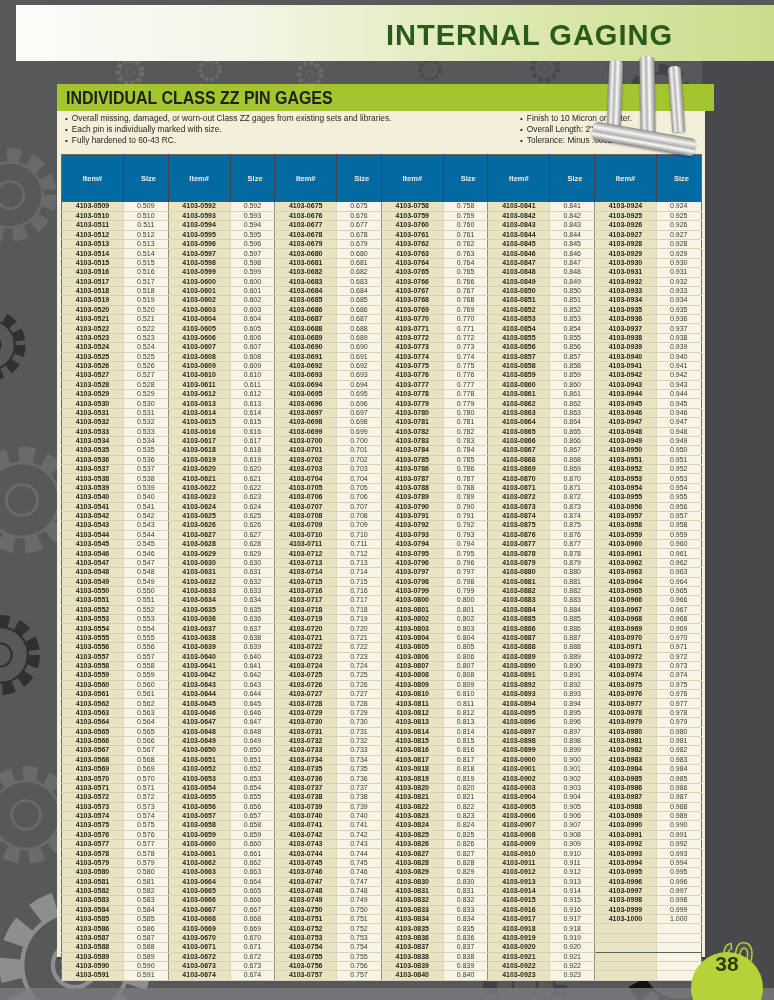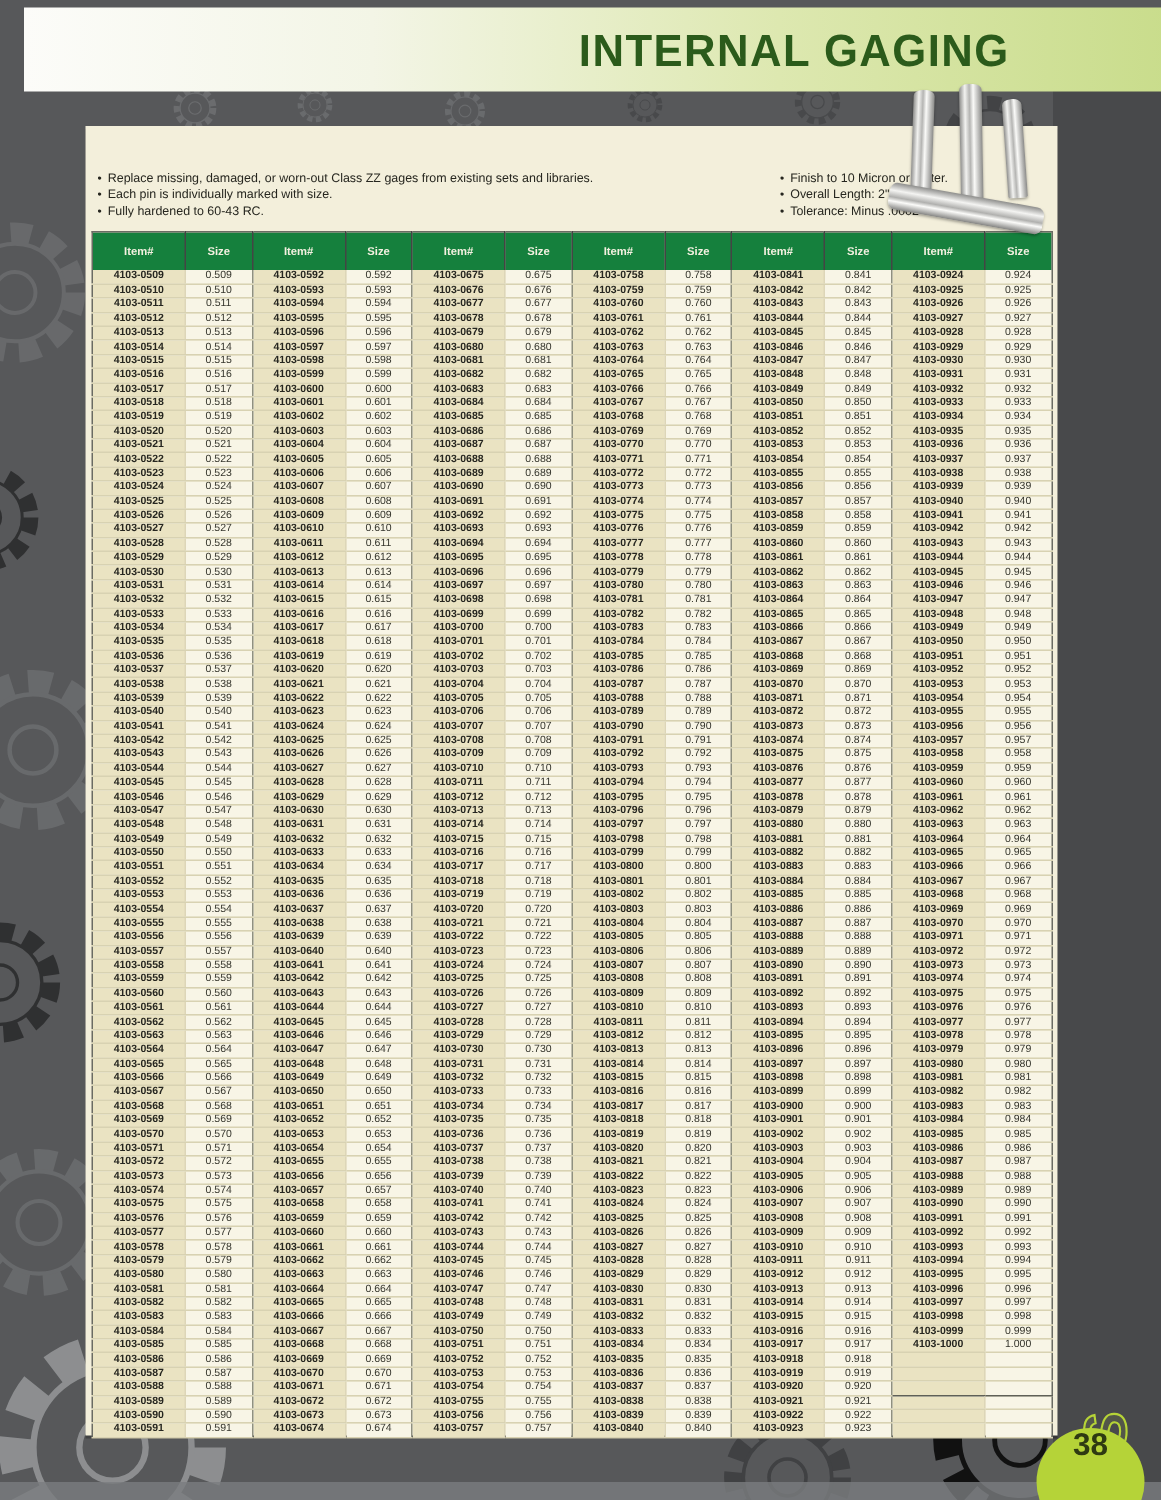--- a/index.html
+++ b/index.html
@@ -26,22 +26,22 @@
   .section-title{position:absolute;left:9px;top:3px;font-size:19px;font-weight:900;color:#21211e;
     white-space:nowrap;transform:scaleX(.84);transform-origin:left center;letter-spacing:0;}
   .bullets{position:absolute;top:29px;font-size:8.3px;line-height:11px;color:#26261f;white-space:nowrap;}
   .bullets.left{left:8px;}
   .bullets.right{left:463px;}
   .bullet-row{display:flex;gap:4px;}
   .bullet-dot{font-size:8px;line-height:11px;}
   
   .tablewrap{position:absolute;left:4px;top:70px;width:640px;}
   table.gage{border-collapse:collapse;table-layout:fixed;width:640px;border:1px solid #6a6b63;}
-  table.gage thead td{height:13px;background:#15803d;color:#f3f0e0;font-size:7.5px;font-weight:700;
-    text-align:center;padding:6px;border-left:1px solid #444;}
+  table.gage thead td{height:13px;background:#0369a1;color:#f3f0e0;font-size:7.5px;font-weight:700;
+    text-align:center;padding:17px;border-left:1px solid #444;}
   table.gage tbody tr{height:9.39px;}
   table.gage tbody td{padding:0;font-size:7px;line-height:8px;text-align:center;overflow:hidden;
     white-space:nowrap;border-bottom:1px solid #d8d2b2;}
   td.item{background:#eae3c2;font-weight:700;color:#262620;border-left:1px solid #8f9080;}
   td.size{background:#f8f5e6;color:#35352c;border-left:1px solid #ddd6b8;}
   table.gage tr td:first-child{border-left:none;}
   tr.group-end td{border-bottom:1px solid #5f6057;}
   td.empty{border-bottom-color:transparent;}
   tr.group-end td.empty{border-bottom-color:#5f6057;}
   
@@ -102,25 +102,28 @@
     <use href="#gear" transform="translate(680,960) scale(1.3)" color="#44454  7" opacity=".8"></use>
   </svg>
   <div class="right-strip"></div>
   <div class="bottom-band"></div>
 
   <div class="topband">
     <div class="gaging-title">INTERNAL GAGING</div>
   </div>
 
   <div class="page">
+    <div class="section-bar">
+      <div class="section-title">INDIVIDUAL CLASS ZZ PIN GAGES</div>
+    </div>
 
     <div class="bullets left">
       <div class="bullet-row">
         <span class="bullet-dot">•</span>
-        <span>Replace missing, damaged, or worn-out Class ZZ gages from existing sets and libraries.</span>
+        <span>Overall missing, damaged, or worn-out Class ZZ gages from existing sets and libraries.</span>
       </div>
       <div class="bullet-row">
         <span class="bullet-dot">•</span>
         <span>Each pin is individually marked with size.</span>
       </div>
       <div class="bullet-row">
         <span class="bullet-dot">•</span>
         <span>Fully hardened to 60-43 RC.</span>
       </div>
     </div>

